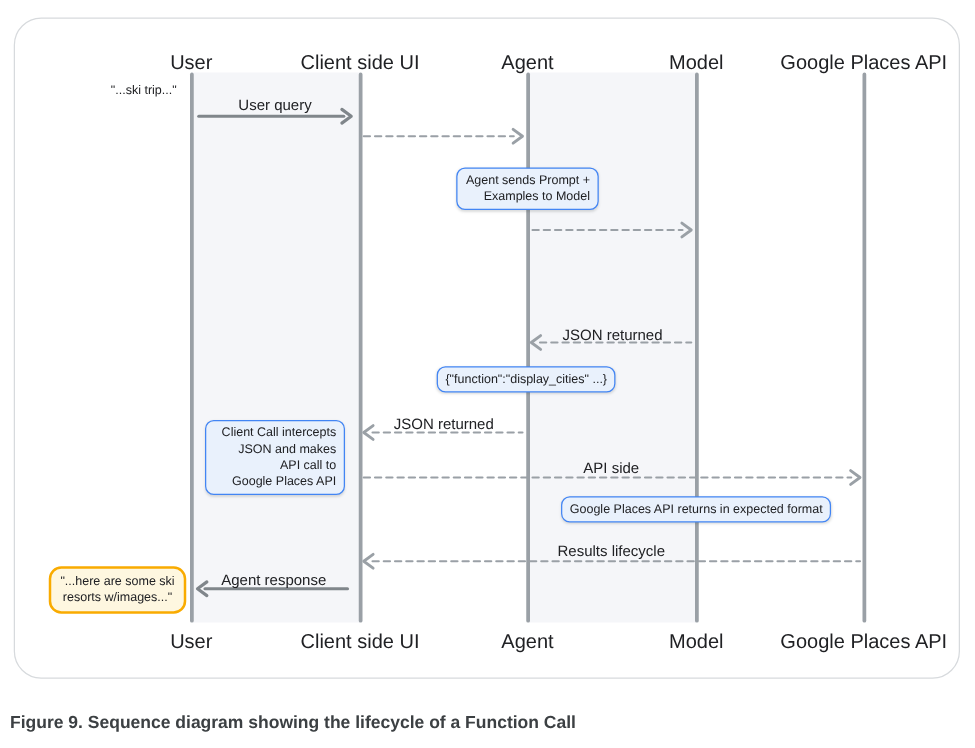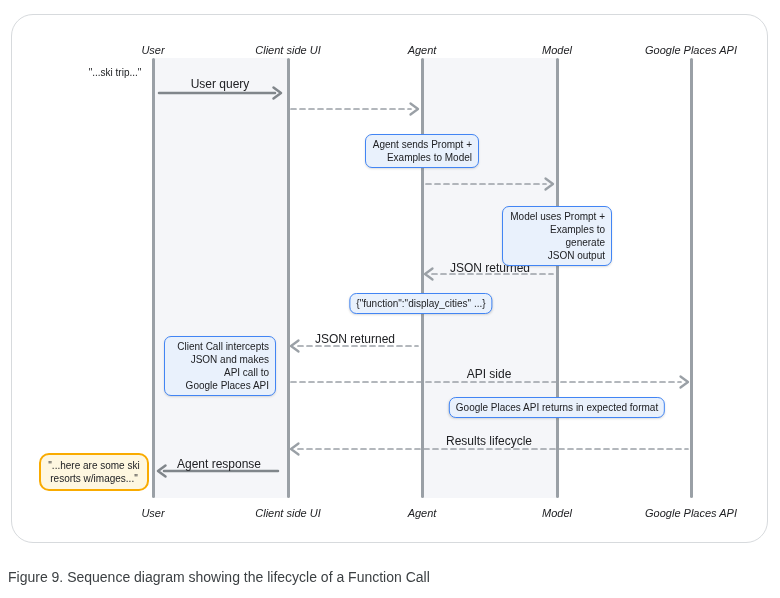--- a/index.html
+++ b/index.html
@@ -38,26 +38,25 @@
 
   .arrows {
     position: absolute; left: 0; top: 0;
     width: 757px; height: 529px;
   }
 
   .actor-label {
     position: absolute;
     height: 15px;
     text-align: center;
-    font-size: 11px;
+    font-size: 16px;
     font-weight: 500;
     color: #202124;
     line-height: 15px;
     white-space: nowrap;
-    font-style: italic;
   }
 
   .msg-label {
     position: absolute;
     width: 120px;
     text-align: center;
     font-size: 12px;
     color: #202124;
     white-space: nowrap;
   }
@@ -98,21 +97,21 @@
     transform: translateX(-50%);
     font-size: 10px;
     color: #202124;
     white-space: nowrap;
   }
 
   .caption {
     position: absolute;
     left: 8px; top: 569px;
     font-size: 14px;
-    font-weight: 400;
+    font-weight: 700;
     color: #3c4043;
     white-space: nowrap;
   }
 </style>
 </head>
 <body>
 
 <div class="page">
   <div class="panel">
 
@@ -182,23 +181,20 @@
 
     <div class="msg-label" style="left:148px;top:62px">User query</div>
     <div class="msg-label" style="left:418px;top:246px">JSON returned</div>
     <div class="msg-label" style="left:283px;top:317px">JSON returned</div>
     <div class="msg-label" style="left:417px;top:352px">API side</div>
     <div class="msg-label" style="left:417px;top:419px">Results lifecycle</div>
     <div class="msg-label" style="left:147px;top:442px">Agent response</div>
 
     <div class="callout" style="left:410px;top:119px;width:114px">Agent sends Prompt +
 Examples to Model</div>
-    <div class="callout" style="left:545px;top:191px;width:110px">Model uses Prompt +
-Examples to generate
-JSON output</div>
     <div class="callout nowrap" style="left:409px;top:278px">{"function":"display_cities" ...}</div>
     <div class="callout" style="left:208px;top:321px;width:112px">Client Call intercepts
 JSON and makes
 API call to
 Google Places API</div>
     <div class="callout nowrap" style="left:545px;top:382px">Google Places API returns in expected format</div>
 
     <div class="plain-quote" style="left:103px;top:52px">"...ski trip..."</div>
     <div class="quote" style="left:27px;top:438px;width:110px">"...here are some ski
 resorts w/images..."</div>

